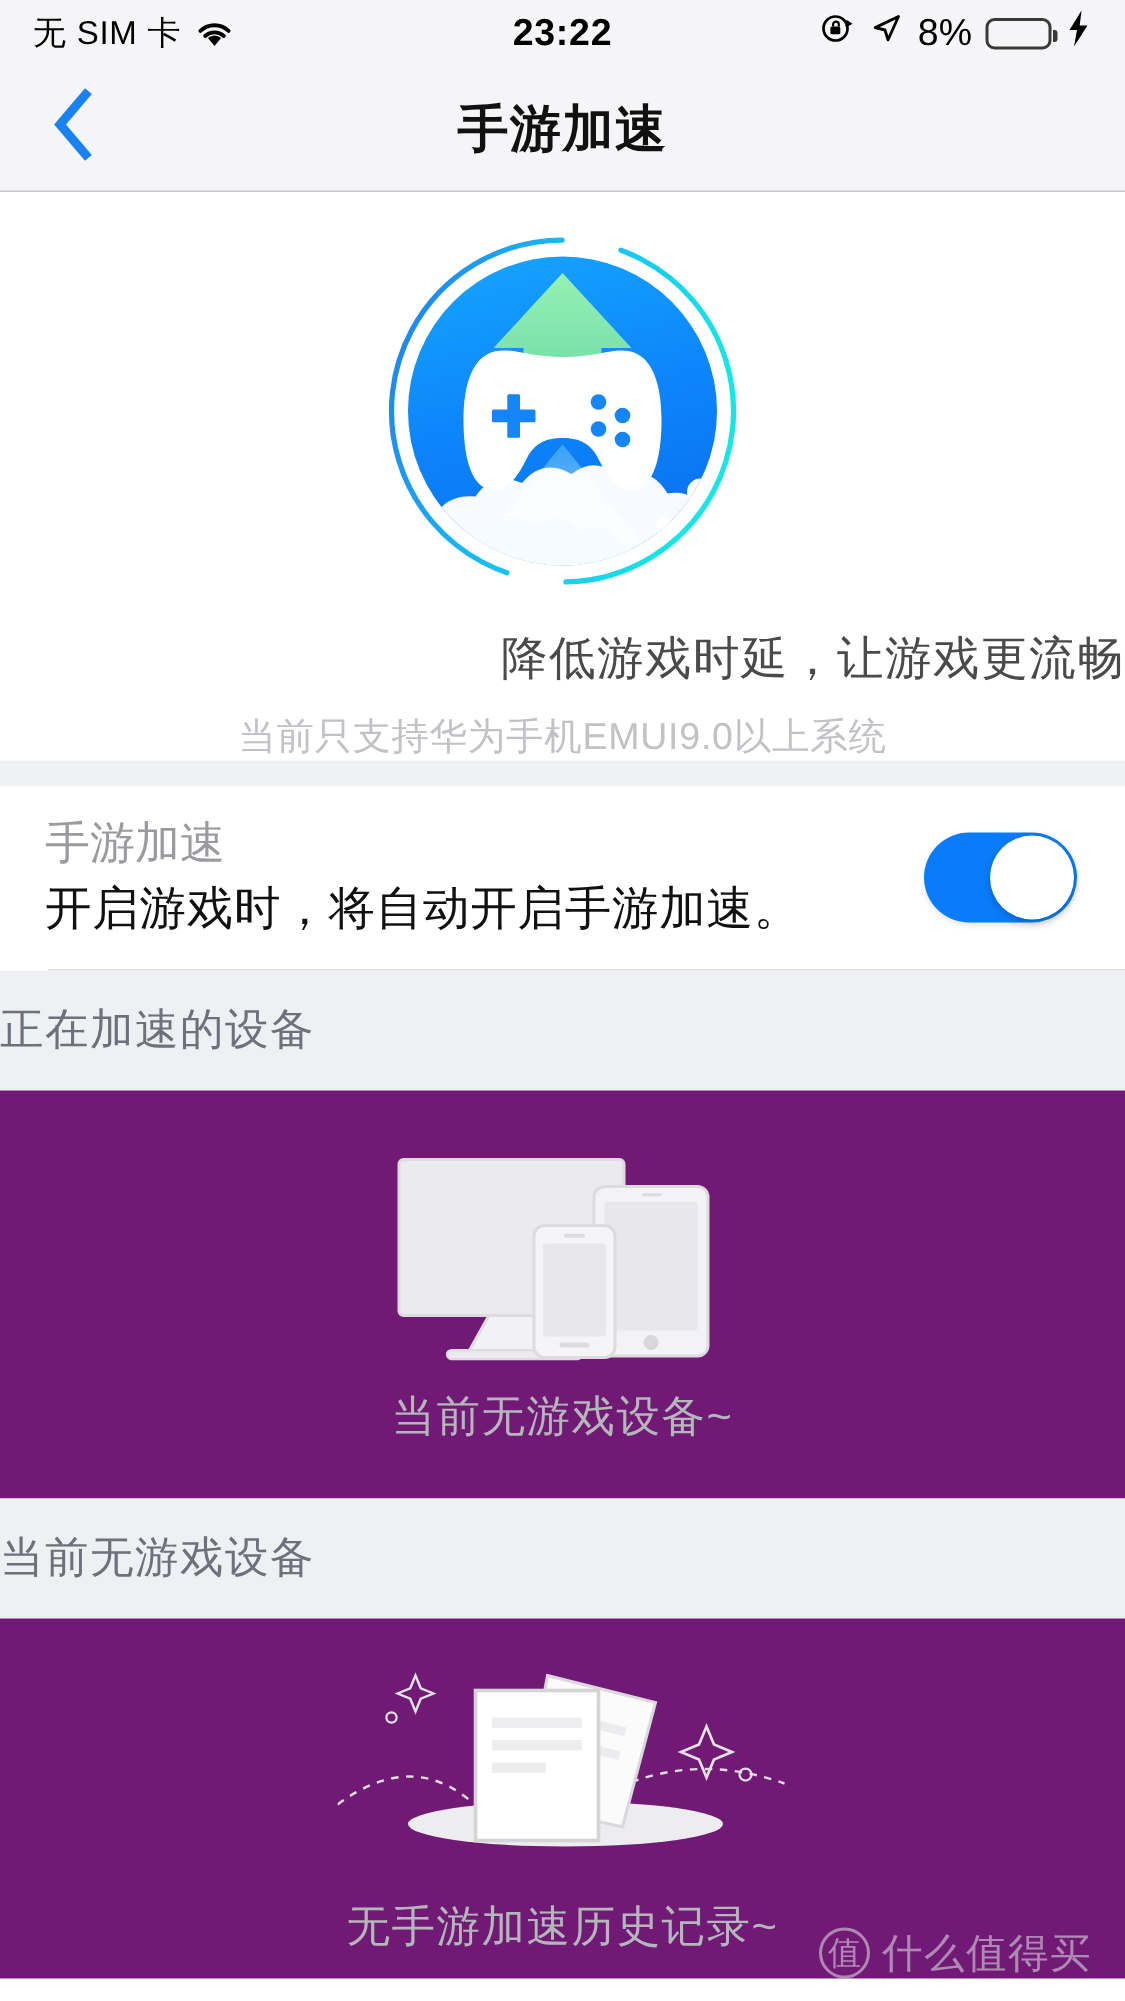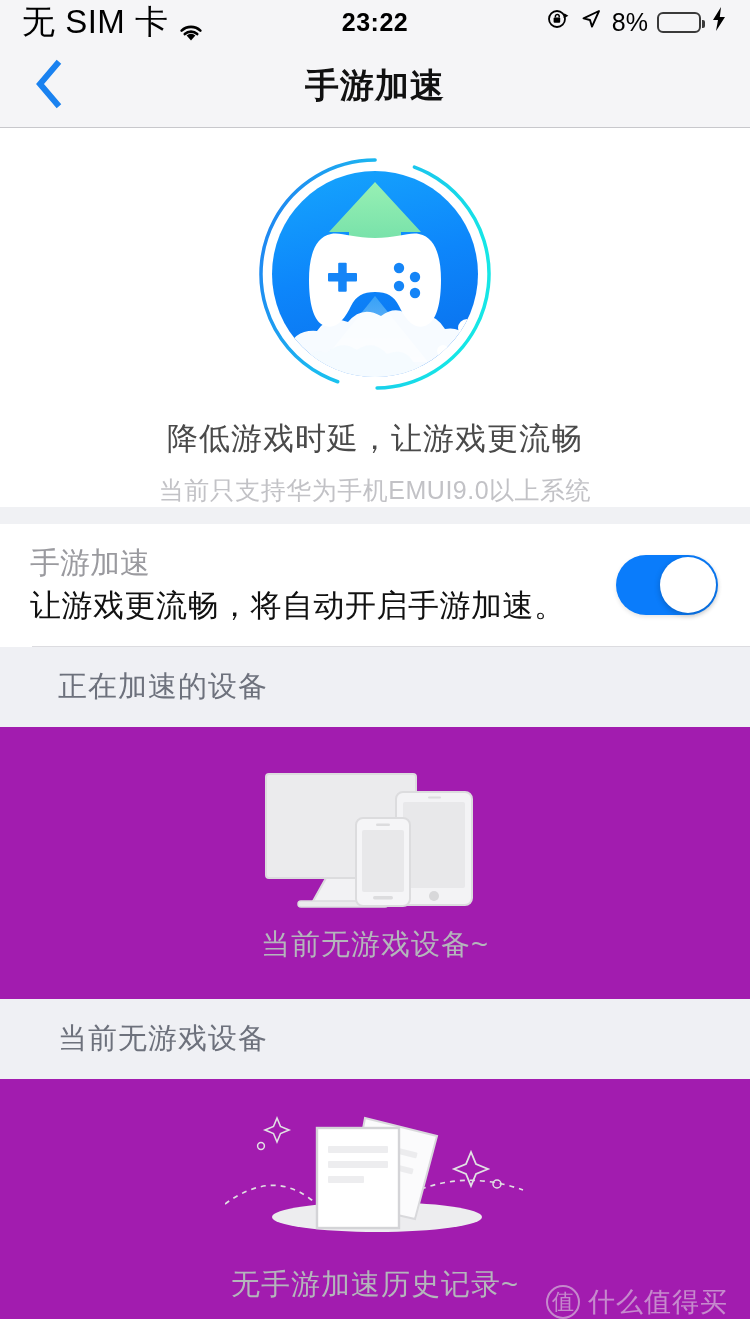--- a/index.html
+++ b/index.html
@@ -15,21 +15,21 @@
   #app { width:750px; height:1334px; position:relative; background:#fff; }
 
   
   .statusbar{
     height:44px; width:100%;
     background:#f5f5f7;
     display:flex; align-items:center;
     padding:0 22px;
     position:relative;
   }
-  .sb-left{ display:flex; align-items:center; gap:9px; font-size:33px; font-weight:500; color:#000; letter-spacing:0.5px;}
+  .sb-left{ display:flex; align-items:center; gap:9px; font-size:22px; font-weight:500; color:#000; letter-spacing:0.5px;}
   .sb-center{
     position:absolute; left:0; right:0; top:0; height:44px;
     display:flex; align-items:center; justify-content:center;
     font-size:25px; font-weight:600; color:#000; letter-spacing:0.5px;
   }
   .sb-right{ margin-left:auto; display:flex; align-items:center; gap:9px; font-size:25px; font-weight:500; color:#000; z-index:2;}
   .wifi-ico{ display:inline-block; width:26px; height:20px; position:relative; }
   .batt{
     width:44px; height:21px; border:2px solid #3a3a3a; border-radius:6px;
     position:relative; display:inline-block; padding:2px;
@@ -55,21 +55,21 @@
   }
   .nav-title{
     position:absolute; left:0; right:0; text-align:center;
     font-size:34px; font-weight:700; color:#111; letter-spacing:1px;
   }
 
   
   .hero{ background:#fff; padding-top:18px; text-align:center; }
   .hero-art{ width:260px; height:250px; margin:0 auto; position:relative; }
   .hero-title{
-    margin-top:22px; font-size:31px; color:#4a4a4a; font-weight:500; letter-spacing:1px;
+    margin-top:22px; font-size:31px; color:#4a4a4a; font-weight:500; letter-spacing:1px;text-align:right;
   }
   .hero-sub{
     margin-top:14px; font-size:25px; color:#c2c2c6; letter-spacing:0.5px;
   }
 
   .band{ background:#f0f1f4; width:100%; }
   .band-gap{ height:17px; }
 
   
   .toggle-row{
@@ -89,27 +89,26 @@
     position:absolute; top:2px; left:44px;
     width:56px; height:56px; border-radius:50%; background:#fff;
     box-shadow:0 2px 6px rgba(0,0,0,0.22);
   }
   .divider{ height:1px; background:#dcdce0; margin-left:32px; }
 
   
   .section-head{
     background:#eff0f4; height:80px;
     display:flex; align-items:center;
-    padding-left:58px;
     font-size:29px; color:#6d717c; letter-spacing:1px;
   }
 
   
   .empty{
-    background:#a21caf; text-align:center;
+    background:#701a75; text-align:center;
     display:flex; flex-direction:column; align-items:center; justify-content:center;
   }
   .empty-devices{ height:272px; padding-top:8px;}
   .empty-history{ height:240px; }
   .empty-label{ font-size:29px; color:#b4b6bb; letter-spacing:1px; }
   .empty-devices .empty-label{ margin-top:6px;}
   .empty-history .empty-label{ margin-top:17px;}
 
   
   .watermark{
@@ -249,21 +248,21 @@
     </div>
     <div class="hero-title">降低游戏时延，让游戏更流畅</div>
     <div class="hero-sub">当前只支持华为手机EMUI9.0以上系统</div>
   </div>
 
   <div class="band band-gap"></div>
 
   <div class="toggle-row">
     <div class="tr-texts">
       <div class="tr-title">手游加速</div>
-      <div class="tr-sub">让游戏更流畅，将自动开启手游加速。</div>
+      <div class="tr-sub">开启游戏时，将自动开启手游加速。</div>
     </div>
     <div class="switch">
       <div class="knob"></div>
     </div>
   </div>
   <div class="divider"></div>
 
   <div class="section-head">
     <span>正在加速的设备</span>
   </div>

